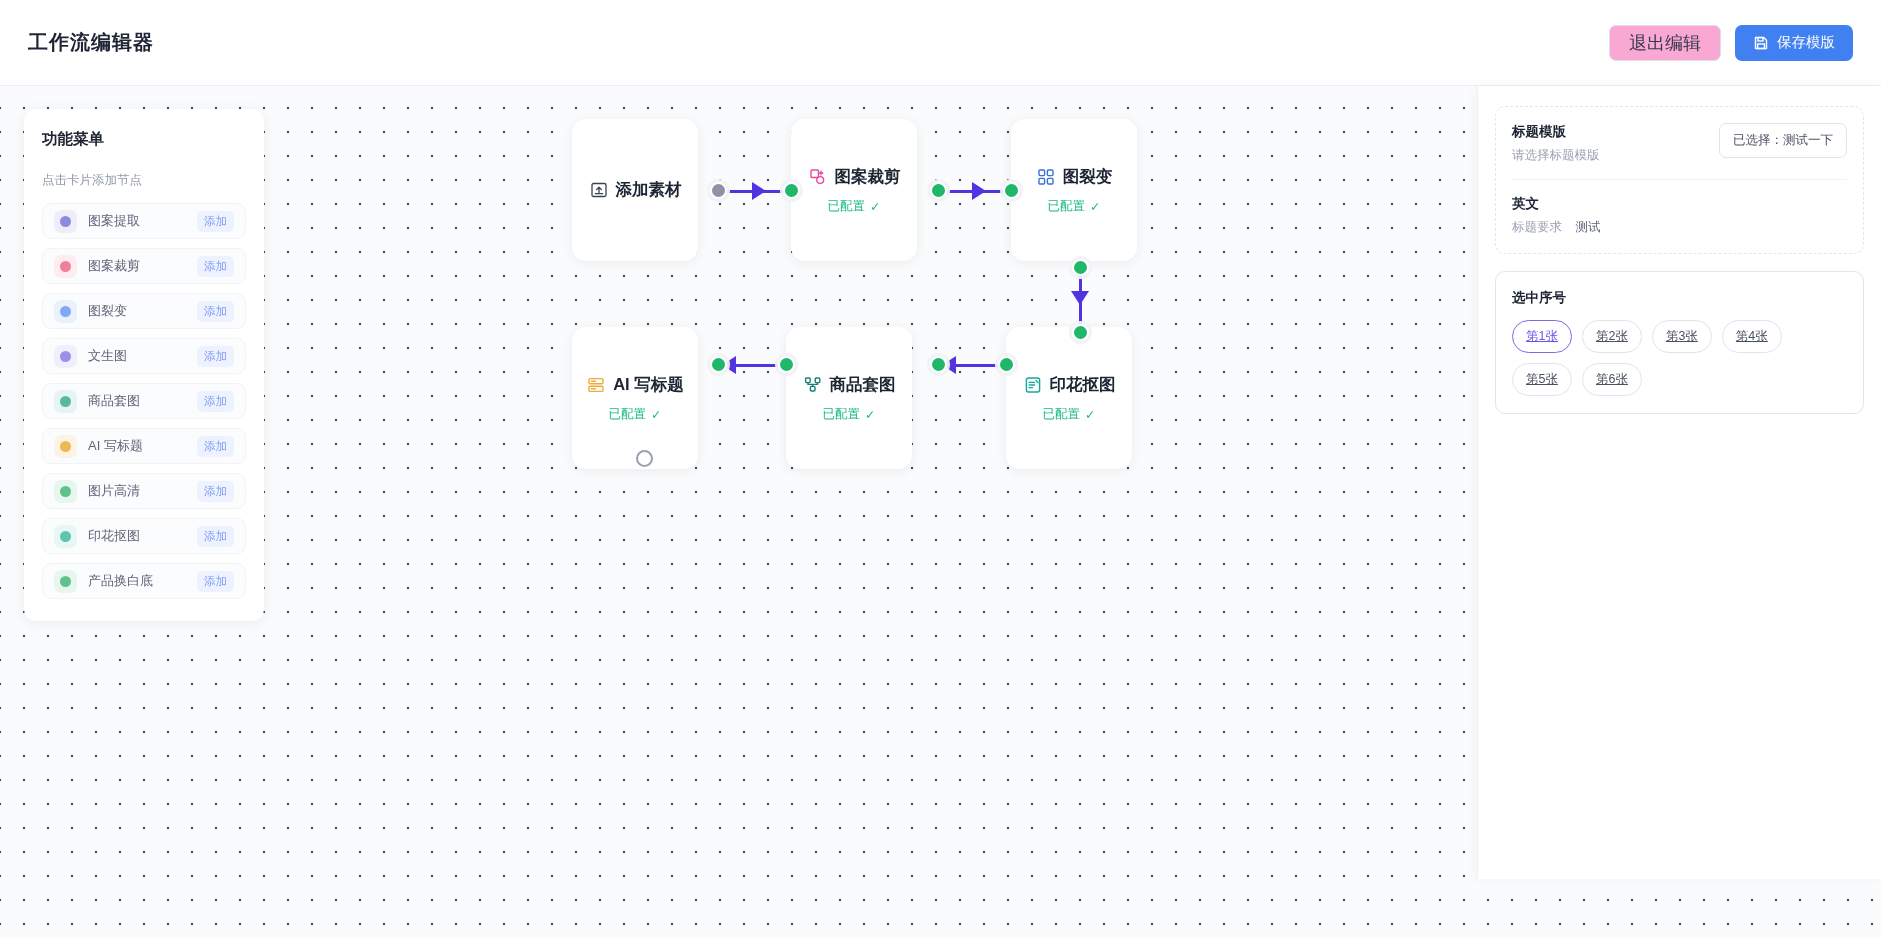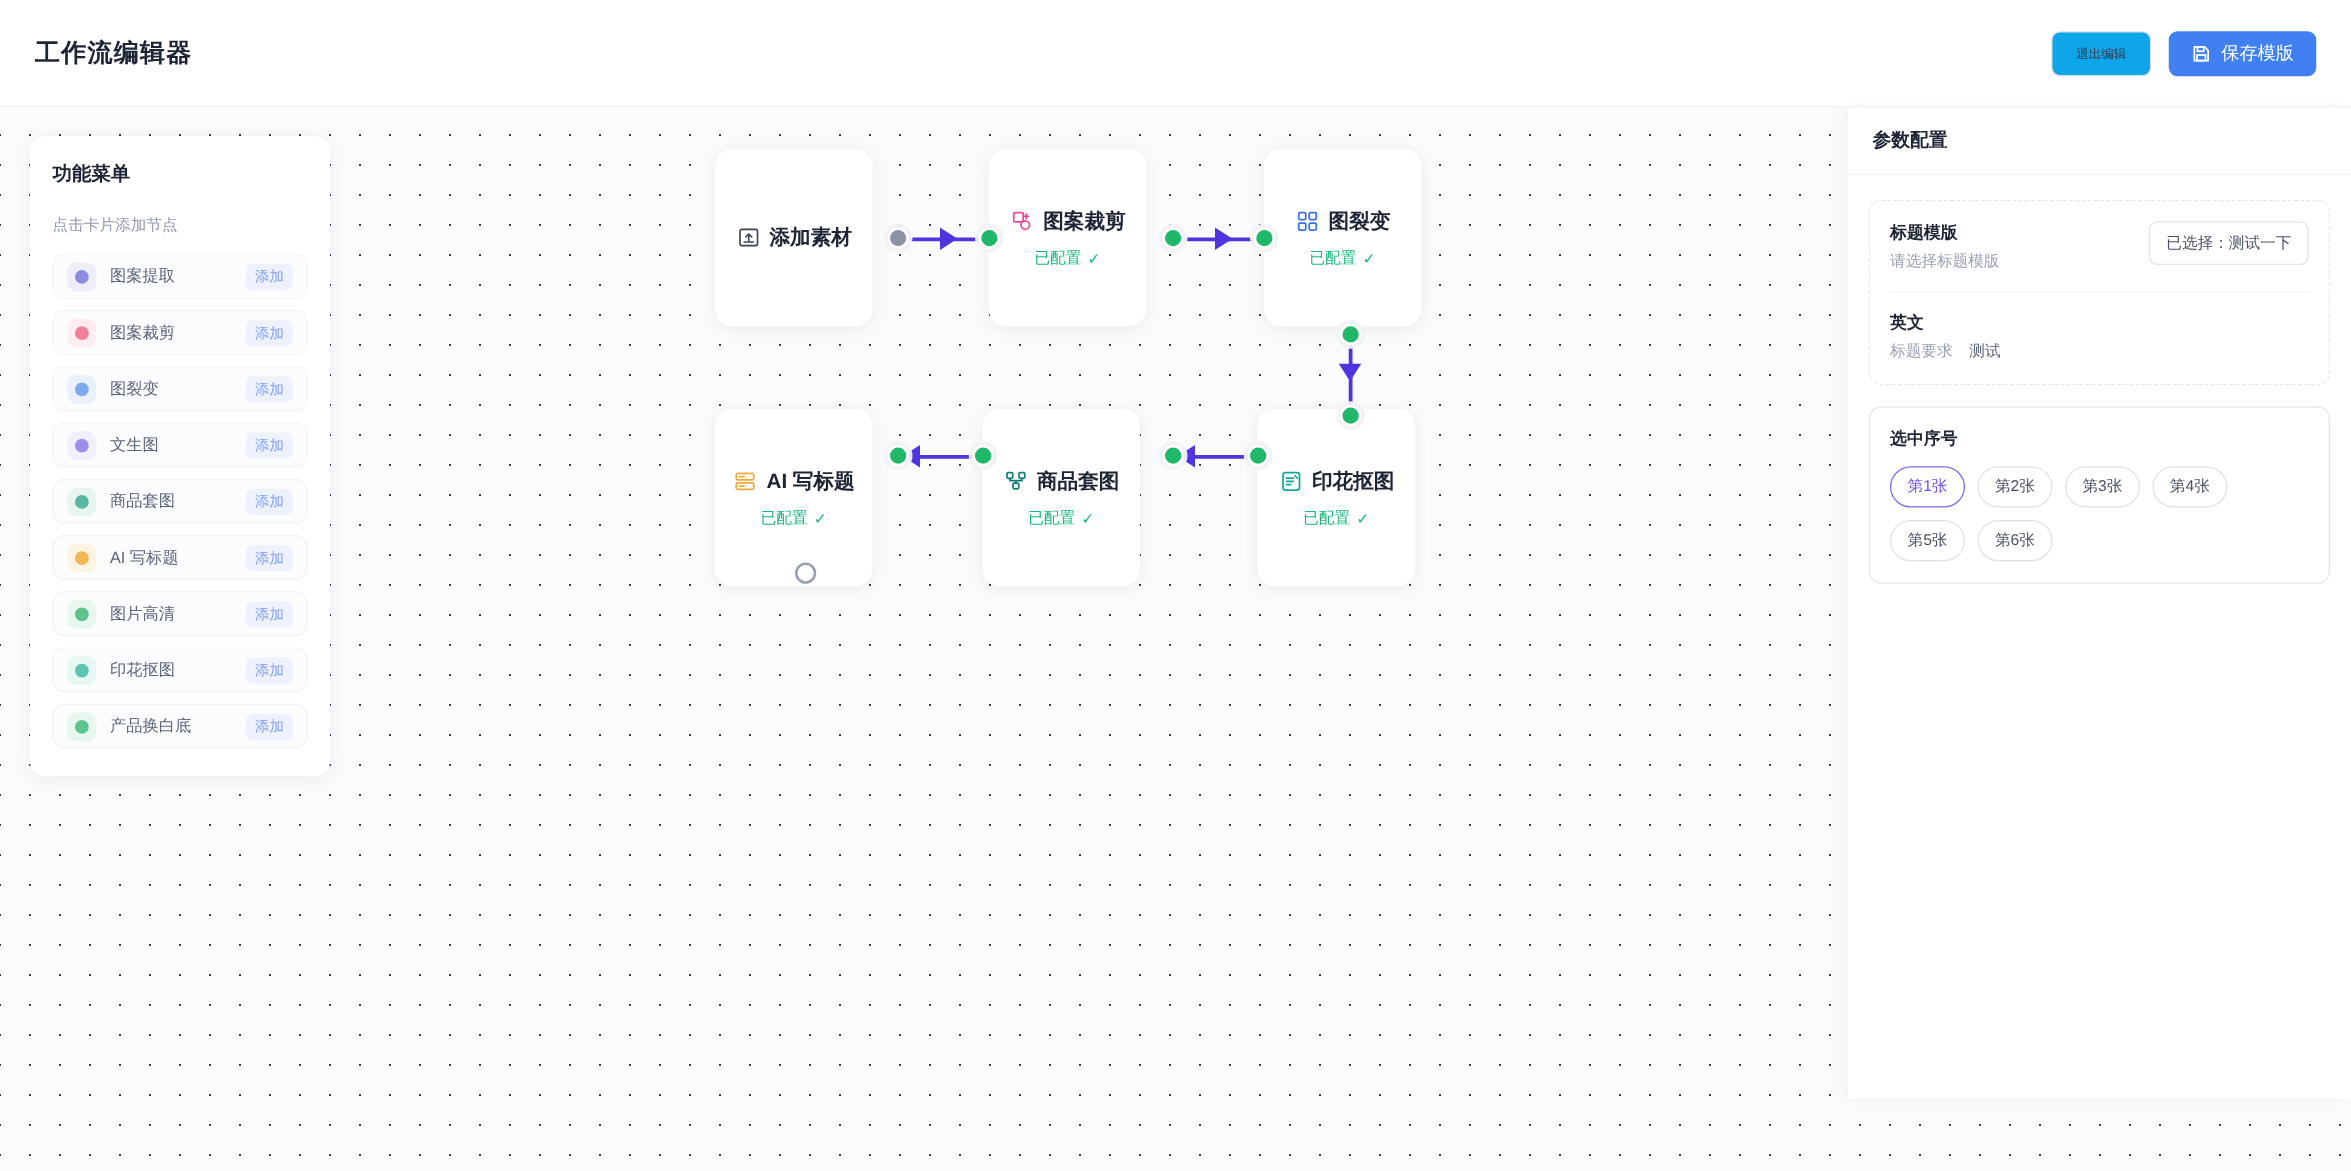--- a/index.html
+++ b/index.html
@@ -21,22 +21,22 @@
   }
   .app-title {
     font-size: 20px; font-weight: bold; color: #1d2433;
     letter-spacing: 1px;
   }
   .header-actions {
     margin-left: auto; display: flex; align-items: center; gap: 14px;
   }
   .btn-ghost {
     height: 36px; padding: 0 19px;
-    background: #0ea5e9; border: 1px solid #dcdfe6; border-radius: 7px;
-    font-size: 10px; color: #33384a; cursor: pointer;
+    background: #f9a8d4; border: 1px solid #dcdfe6; border-radius: 7px;
+    font-size: 18px; color: #33384a; cursor: pointer;
     display: flex; align-items: center; justify-content: center;
     font-family: inherit;
     margin-left: 28px;
   }
   .btn-primary {
     height: 36px; padding: 0 18px;
     background: #4080f0; border: none; border-radius: 7px;
     font-size: 14.5px; color: #ffffff; cursor: pointer;
     display: flex; align-items: center; gap: 8px;
     font-family: inherit;
@@ -150,21 +150,21 @@
     margin-left: auto; border: 1px solid #dfe3ea; border-radius: 7px;
     padding: 8px 13px; font-size: 12.5px; color: #4a5162;
     background: #fff; cursor: pointer; white-space: nowrap;
   }
   .cfg-divider { height: 1px; background: #f0f2f5; margin: 15px 0; }
   .chip-group { display: flex; flex-wrap: wrap; gap: 10px; margin-top: 13px; }
   .chip {
     min-width: 56px; padding: 7px 13px;
     border: 1px solid #e0e3ea; border-radius: 20px;
     font-size: 12.5px; color: #4a5162; background: #fff;
-    text-align: center; cursor: pointer;
+    text-align: center; cursor: pointer; text-decoration: underline;
   }
   .chip.active { border-color: #7e68ef; color: #6b53e8; }
 </style>
 </head>
 <body>
 
 <div class="header">
   <div class="app-title">工作流编辑器</div>
   <div class="header-actions">
     <button class="btn-ghost">退出编辑</button>
@@ -383,23 +383,20 @@
     </div>
     <div class="node-status">
       <span>已配置</span>
       <span>✓</span>
     </div>
   </div>
   <div class="handle" style="left:1072px; top:238px;"></div>
   <div class="handle" style="left:998px; top:270px;"></div>
 
   <div class="cfg-panel">
-    <div class="cfg-head">
-      <span class="cfg-head-title">参数配置</span>
-    </div>
     <div class="cfg-body">
 
       <div class="cfg-card">
         <div class="cfg-field">
           <div class="cfg-field-texts">
             <span class="cfg-label">标题模版</span>
             <span class="cfg-hint">请选择标题模版</span>
           </div>
           <div class="cfg-select">已选择：测试一下</div>
         </div>

